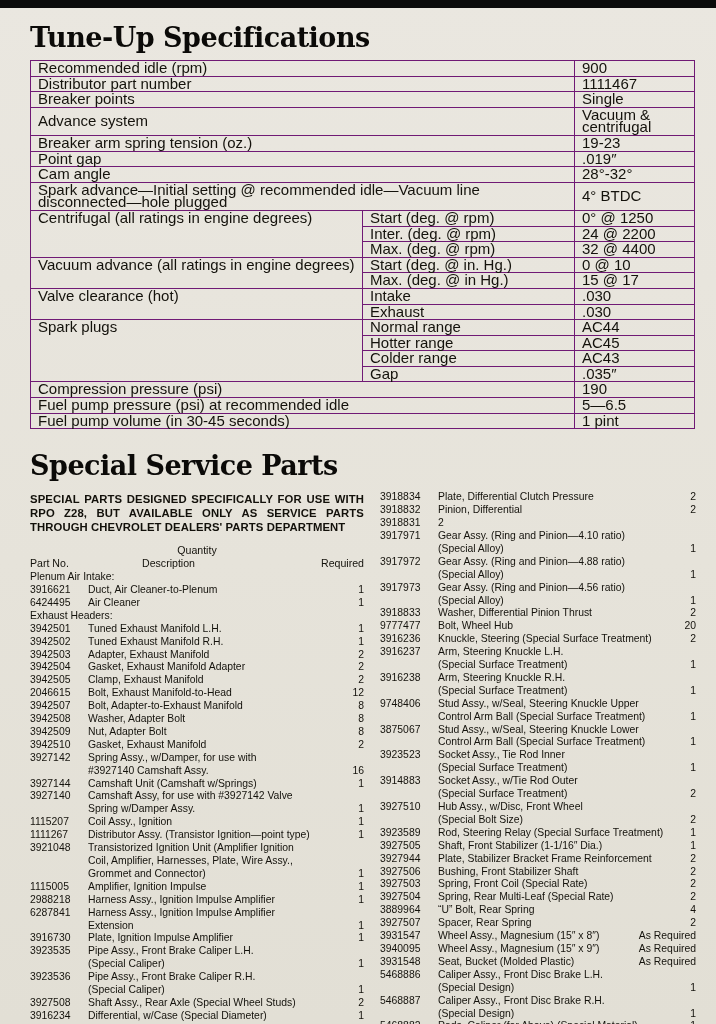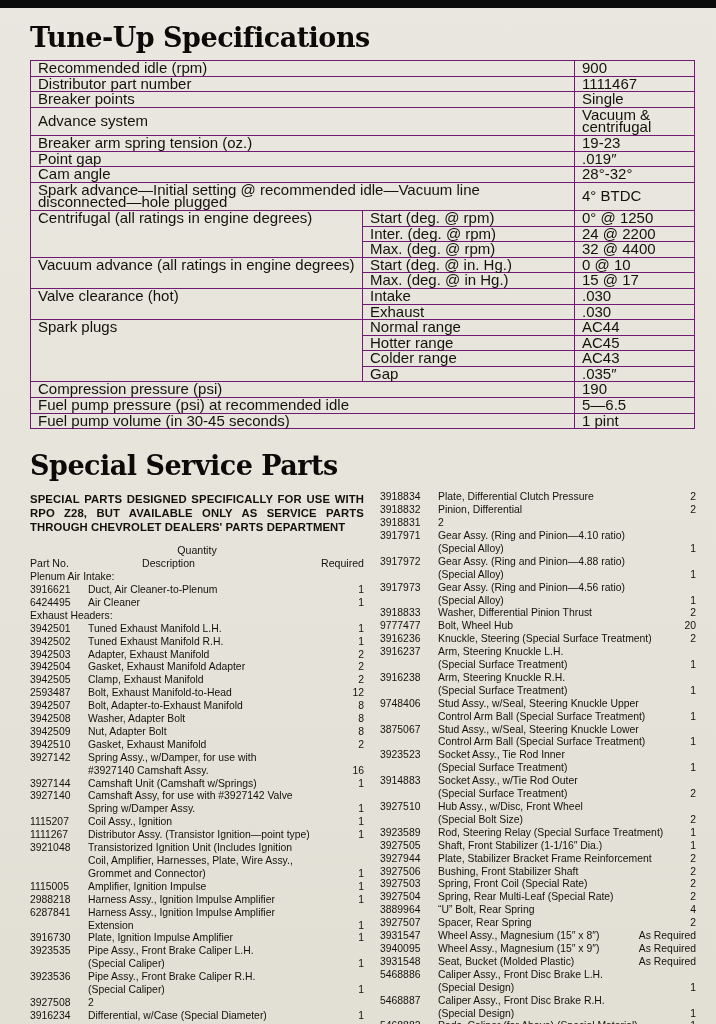--- a/index.html
+++ b/index.html
@@ -244,21 +244,21 @@
             <span class="pqty">2</span>
           </div>
           <div class="part-row">
             <span class="pno">3942505</span>
             <span class="pdesc">
               <div>Clamp, Exhaust Manifold</div>
             </span>
             <span class="pqty">2</span>
           </div>
           <div class="part-row">
-            <span class="pno">2593487</span>
+            <span class="pno">2046615</span>
             <span class="pdesc">
               <div>Bolt, Exhaust Manifold-to-Head</div>
             </span>
             <span class="pqty">12</span>
           </div>
           <div class="part-row">
             <span class="pno">3942507</span>
             <span class="pdesc">
               <div>Bolt, Adapter-to-Exhaust Manifold</div>
             </span>
@@ -318,21 +318,21 @@
           <div class="part-row">
             <span class="pno">1111267</span>
             <span class="pdesc">
               <div>Distributor Assy. (Transistor Ignition—point type)</div>
             </span>
             <span class="pqty">1</span>
           </div>
           <div class="part-row">
             <span class="pno">3921048</span>
             <span class="pdesc">
-              <div>Transistorized Ignition Unit (Includes Ignition</div>
+              <div>Transistorized Ignition Unit (Amplifier Ignition</div>
               <div>Coil, Amplifier, Harnesses, Plate, Wire Assy.,</div>
               <div>Grommet and Connector)</div>
             </span>
             <span class="pqty">1</span>
           </div>
           <div class="part-row">
             <span class="pno">1115005</span>
             <span class="pdesc">
               <div>Amplifier, Ignition Impulse</div>
             </span>
@@ -371,20 +371,23 @@
           <div class="part-row">
             <span class="pno">3923536</span>
             <span class="pdesc">
               <div>Pipe Assy., Front Brake Caliper R.H.</div>
               <div>(Special Caliper)</div>
             </span>
             <span class="pqty">1</span>
           </div>
           <div class="part-row">
             <span class="pno">3927508</span>
+            <span class="pdesc">
+              <div>Shaft Assy., Rear Axle (Special Wheel Studs)</div>
+            </span>
             <span class="pqty">2</span>
           </div>
           <div class="part-row">
             <span class="pno">3916234</span>
             <span class="pdesc">
               <div>Differential, w/Case (Special Diameter)</div>
             </span>
             <span class="pqty">1</span>
           </div>
           <div class="part-row">

